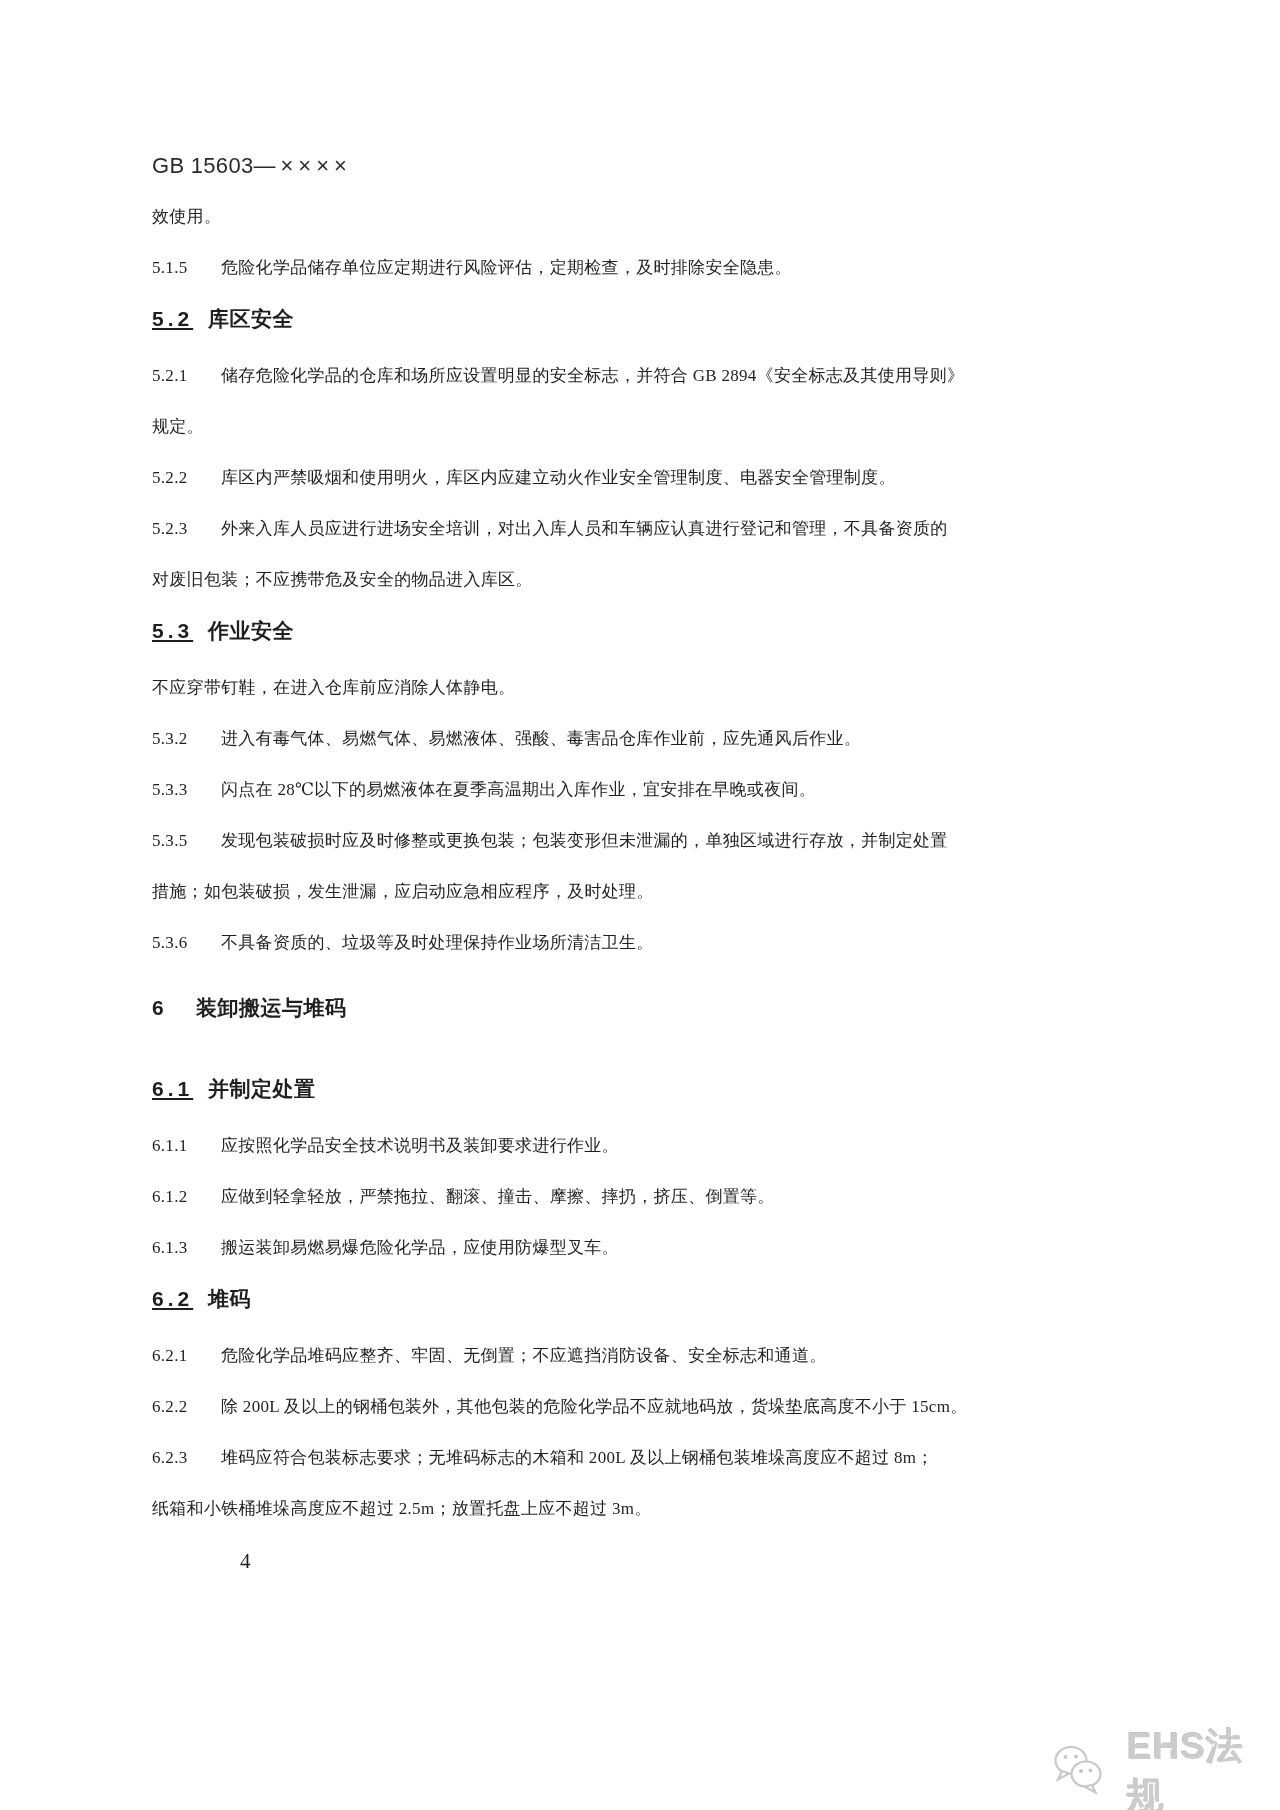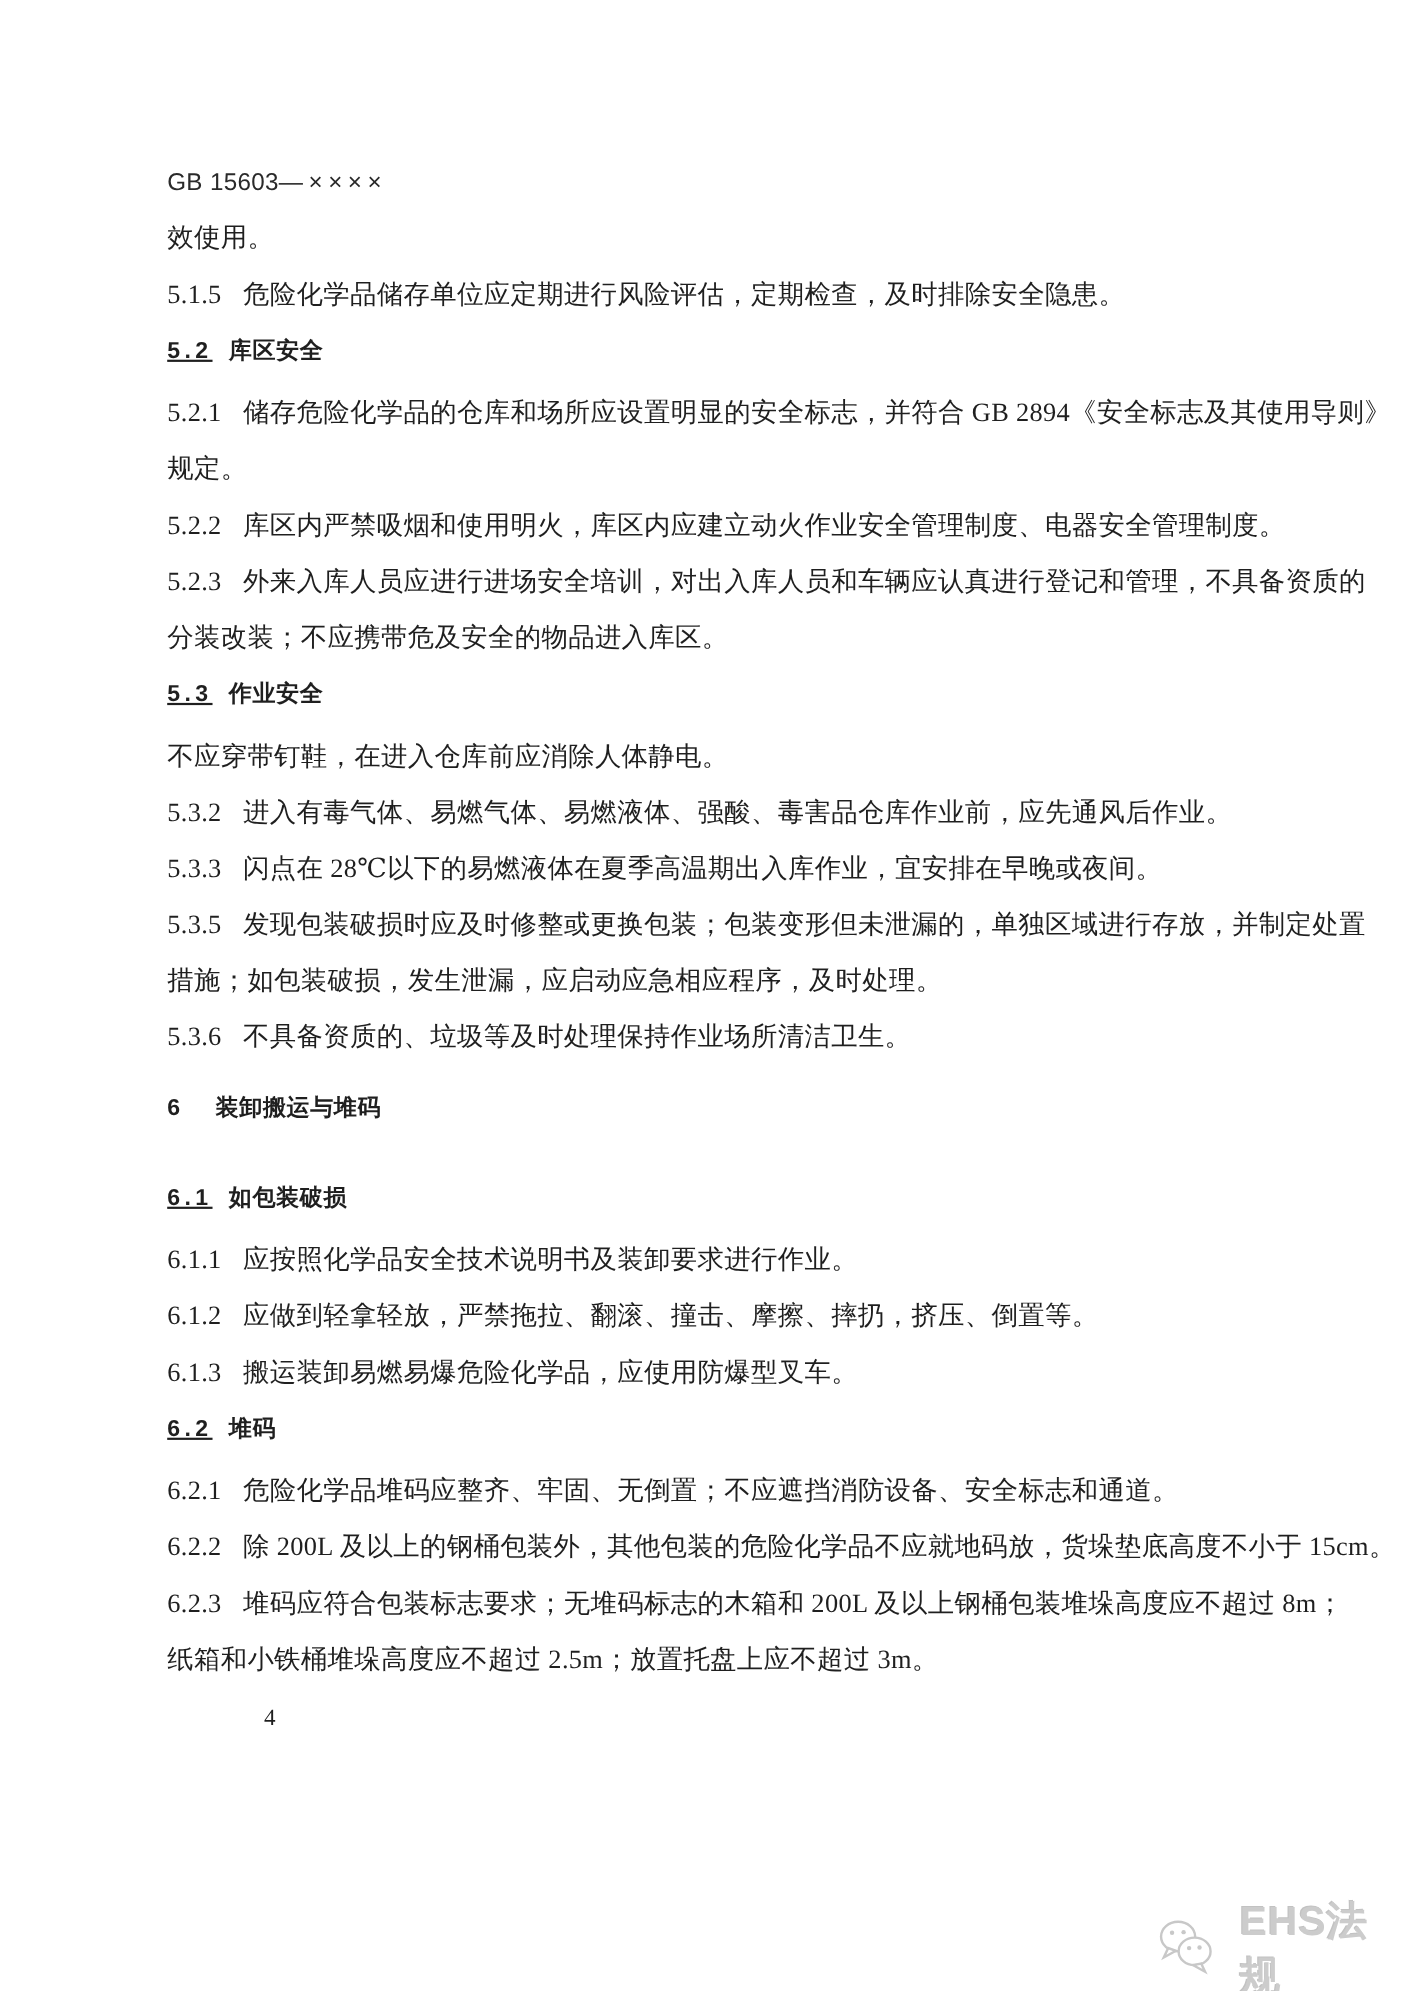--- a/index.html
+++ b/index.html
@@ -16,21 +16,21 @@
     position: absolute;
     left: 152px;
     top: 144px;
     width: 1012px;
   }
   .line {
     height: 44px;
     line-height: 44px;
     margin-bottom: 7px;
     white-space: nowrap;
-    font-size: 24px;
+    font-size: 17px;
     letter-spacing: 0.3px;
   }
   .line .num { display: inline-block; vertical-align: bottom; }
   
   .doc-header {
     font-family: "Liberation Sans", "DejaVu Sans", sans-serif;
     font-size: 22px;
     color: #2a2a2a;
   }
   .doc-header .year { letter-spacing: 5px; }
@@ -92,30 +92,30 @@
     </div>
 
     <div id="doc-lines">
         <div class="line cont"><span class="txt">效使用。</span></div>
         <div class="line body"><span class="num">5.1.5</span><span class="txt">危险化学品储存单位应定期进行风险评估，定期检查，及时排除安全隐患。</span></div>
         <div class="line h2"><span class="num">5.2</span><span class="txt">库区安全</span></div>
         <div class="line body"><span class="num">5.2.1</span><span class="txt">储存危险化学品的仓库和场所应设置明显的安全标志，并符合 GB 2894《安全标志及其使用导则》</span></div>
         <div class="line cont"><span class="txt">规定。</span></div>
         <div class="line body"><span class="num">5.2.2</span><span class="txt">库区内严禁吸烟和使用明火，库区内应建立动火作业安全管理制度、电器安全管理制度。</span></div>
         <div class="line body"><span class="num">5.2.3</span><span class="txt">外来入库人员应进行进场安全培训，对出入库人员和车辆应认真进行登记和管理，不具备资质的</span></div>
-        <div class="line cont"><span class="txt">分装改装；不应携带危及安全的物品进入库区。</span></div>
+        <div class="line cont"><span class="txt">对废旧包装；不应携带危及安全的物品进入库区。</span></div>
         <div class="line h2"><span class="num">5.3</span><span class="txt">作业安全</span></div>
         <div class="line cont"><span class="txt">不应穿带钉鞋，在进入仓库前应消除人体静电。</span></div>
         <div class="line body"><span class="num">5.3.2</span><span class="txt">进入有毒气体、易燃气体、易燃液体、强酸、毒害品仓库作业前，应先通风后作业。</span></div>
         <div class="line body"><span class="num">5.3.3</span><span class="txt">闪点在 28℃以下的易燃液体在夏季高温期出入库作业，宜安排在早晚或夜间。</span></div>
         <div class="line body"><span class="num">5.3.5</span><span class="txt">发现包装破损时应及时修整或更换包装；包装变形但未泄漏的，单独区域进行存放，并制定处置</span></div>
         <div class="line cont"><span class="txt">措施；如包装破损，发生泄漏，应启动应急相应程序，及时处理。</span></div>
         <div class="line body"><span class="num">5.3.6</span><span class="txt">不具备资质的、垃圾等及时处理保持作业场所清洁卫生。</span></div>
         <div class="line h1"><span class="num">6</span><span class="txt">装卸搬运与堆码</span></div>
-        <div class="line h2"><span class="num">6.1</span><span class="txt">如包装破损</span></div>
+        <div class="line h2"><span class="num">6.1</span><span class="txt">并制定处置</span></div>
         <div class="line body"><span class="num">6.1.1</span><span class="txt">应按照化学品安全技术说明书及装卸要求进行作业。</span></div>
         <div class="line body"><span class="num">6.1.2</span><span class="txt">应做到轻拿轻放，严禁拖拉、翻滚、撞击、摩擦、摔扔，挤压、倒置等。</span></div>
         <div class="line body"><span class="num">6.1.3</span><span class="txt">搬运装卸易燃易爆危险化学品，应使用防爆型叉车。</span></div>
         <div class="line h2"><span class="num">6.2</span><span class="txt">堆码</span></div>
         <div class="line body"><span class="num">6.2.1</span><span class="txt">危险化学品堆码应整齐、牢固、无倒置；不应遮挡消防设备、安全标志和通道。</span></div>
         <div class="line body"><span class="num">6.2.2</span><span class="txt">除 200L 及以上的钢桶包装外，其他包装的危险化学品不应就地码放，货垛垫底高度不小于 15cm。</span></div>
         <div class="line body"><span class="num">6.2.3</span><span class="txt">堆码应符合包装标志要求；无堆码标志的木箱和 200L 及以上钢桶包装堆垛高度应不超过 8m；</span></div>
         <div class="line cont"><span class="txt">纸箱和小铁桶堆垛高度应不超过 2.5m；放置托盘上应不超过 3m。</span></div>
       </div>
 

